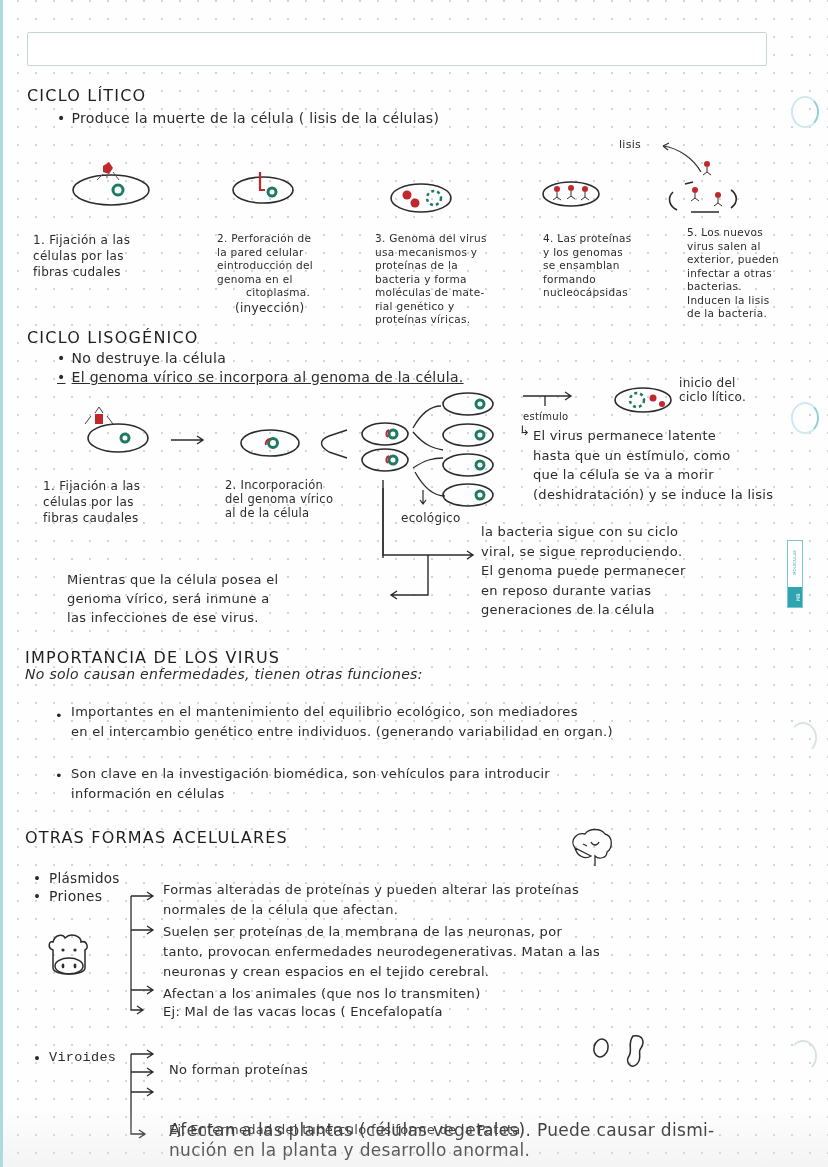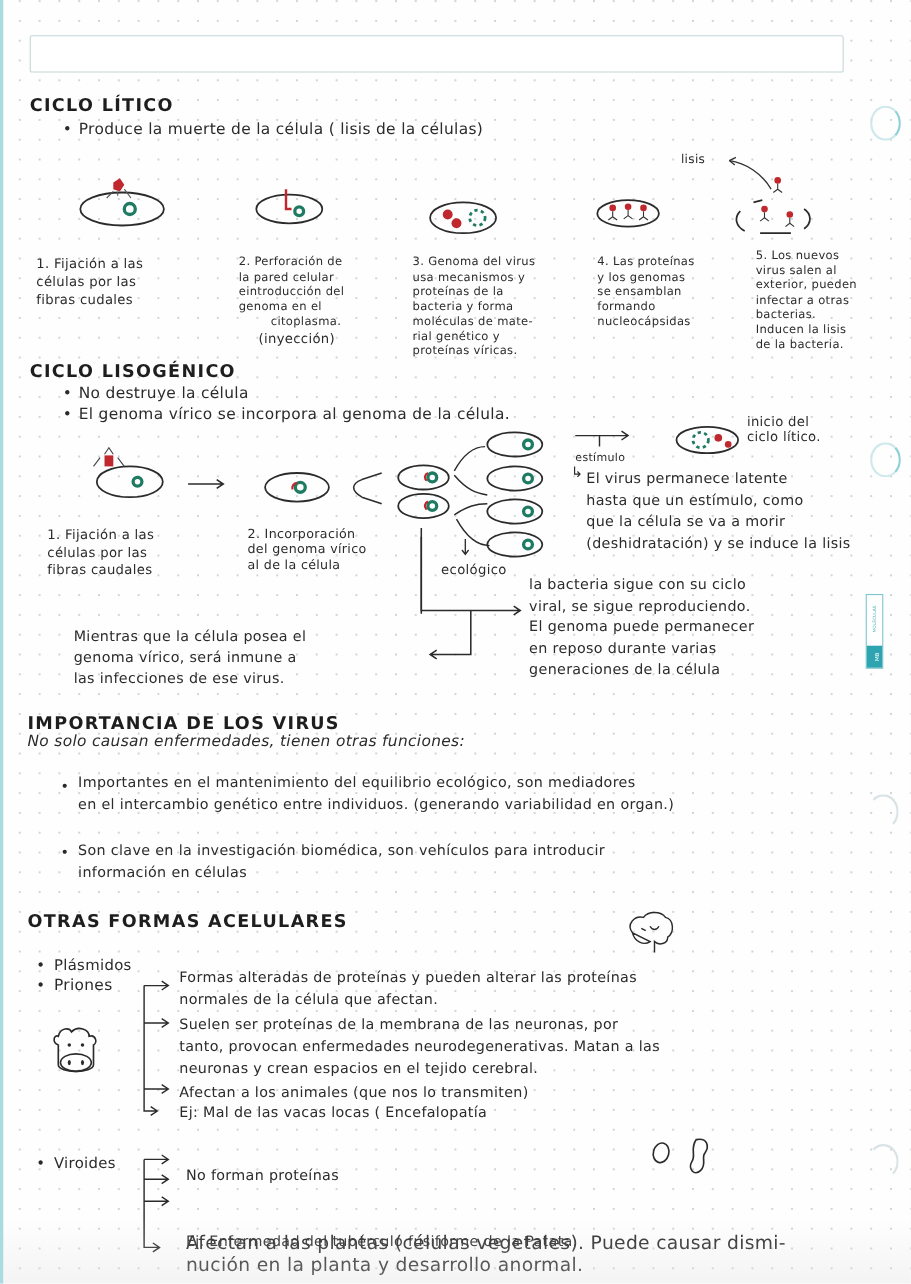--- a/index.html
+++ b/index.html
@@ -39,21 +39,21 @@
     position:absolute; left:1px; top:2px; width:12px; height:40px;
     font-size:4px; color:#4aa9b4; writing-mode:vertical-rl; transform:rotate(180deg);
     text-align:center; line-height:12px;
   }
   .side-tab .bottom {
     position:absolute; left:0; bottom:0; width:14px; height:20px; background:#2fa4b1;
     color:#fff; font-size:5px; text-align:center; line-height:20px;
     writing-mode:vertical-rl; transform:rotate(180deg);
   }
   .hw { position:absolute; white-space:nowrap; font-family:"DejaVu Sans", sans-serif; letter-spacing:0.3px; }
-  .h1 { font-size:16px; letter-spacing:1.2px; color:#1e1e1e;font-weight:bold; }
+  .h1 { font-size:16px; letter-spacing:1.2px; color:#1e1e1e; }
   .txt { font-size:14px; color:#2b2b2b; }
   .sm { font-size:10.5px; line-height:13px; color:#2b2b2b; white-space:pre; }
   .bullet::before { content:"\2022"; margin-right:6px; }
   svg { position:absolute; overflow:visible; }
   .blk { white-space:pre; line-height:19px; }
 </style>
 </head>
 <body>
 
 <div class="page">
@@ -136,21 +136,21 @@
   <div class="hw sm blk" style="left:684px;top:226px;line-height:13.5px;">5. Los nuevos
 virus salen al
 exterior, pueden
 infectar a otras
 bacterias.
 Inducen la lisis
 de la bacteria.</div>
 
   <div class="hw h1" style="left:24px;top:328px;">CICLO LISOGÉNICO</div>
   <div class="hw txt bullet" style="left:54px;top:350px;">No destruye la célula</div>
-  <div class="hw txt bullet" style="left:54px;top:369px;">El genoma vírico se incorpora al genoma de la célula.</div>
+  <div class="hw txt bullet" style="left:54px;top:369px;text-decoration:underline;">El genoma vírico se incorpora al genoma de la célula.</div>
 
   <svg style="left:70px;top:380px;" width="460" height="150">
 
     <ellipse cx="45" cy="58" rx="30" ry="14" fill="none" stroke="#2b2b2b" stroke-width="1.6"></ellipse>
     <circle cx="52" cy="58" r="4" fill="none" stroke="#1f7a62" stroke-width="3"></circle>
     <rect x="22" y="34" width="8" height="10" fill="#c0282d"></rect>
     <path d="M18,36 l-6,8 M34,36 l6,8 M22,33 l4,-6 l4,6" stroke="#444" stroke-width="1" fill="none"></path>
 
     <path d="M98,60 L130,60 M124,56 L130,60 L124,64" stroke="#2b2b2b" stroke-width="1.4" fill="none"></path>
 
@@ -257,21 +257,21 @@
 
   <div class="hw sm blk" style="left:160px;top:922px;font-size:13px;line-height:20px;">Suelen ser proteínas de la membrana de las neuronas, por
 tanto, provocan enfermedades neurodegenerativas. Matan a las
 neuronas y crean espacios en el tejido cerebral.</div>
   <div class="hw sm blk" style="left:160px;top:880px;font-size:13px;line-height:20px;">Formas alteradas de proteínas y pueden alterar las proteínas
 normales de la célula que afectan.</div>
   <div class="hw sm blk" style="left:160px;top:984px;font-size:13px;line-height:20px;">Afectan a los animales (que nos lo transmiten)</div>
   <div class="hw sm blk" style="left:160px;top:1002px;font-size:13px;line-height:20px;">Ej: Mal de las vacas locas ( Encefalopatía</div>
 
   <div class="hw txt" style="left:30px;top:1050px;font-size:13.5px;">•</div>
-  <div class="hw txt" style="left:46px;top:1050px;font-size:13.5px;">Viroides</div>
+  <div class="hw txt" style="left:46px;top:1050px;font-size:13.5px;font-family:Liberation Mono, monospace;">Viroides</div>
 
   <svg style="left:120px;top:1046px;" width="40" height="100">
     <path d="M8,8 L8,88 L22,88 M8,8 L30,8 M24,4 L30,8 L24,12 M8,26 L30,26 M24,22 L30,26 L24,30 M8,46 L30,46 M24,42 L30,46 L24,50 M16,84 L22,88 L16,92" stroke="#2b2b2b" stroke-width="1.3" fill="none"></path>
   </svg>
 
   <svg style="left:586px;top:1032px;" width="70" height="40">
     <ellipse cx="12" cy="16" rx="7" ry="9" transform="rotate(15 12 16)" fill="none" stroke="#2b2b2b" stroke-width="1.5"></ellipse>
     <path d="M44,4 C54,2 56,10 52,16 C48,20 54,26 48,32 C42,38 36,30 40,24 C44,18 38,12 44,4 Z" fill="none" stroke="#2b2b2b" stroke-width="1.5"></path>
   </svg>
 

